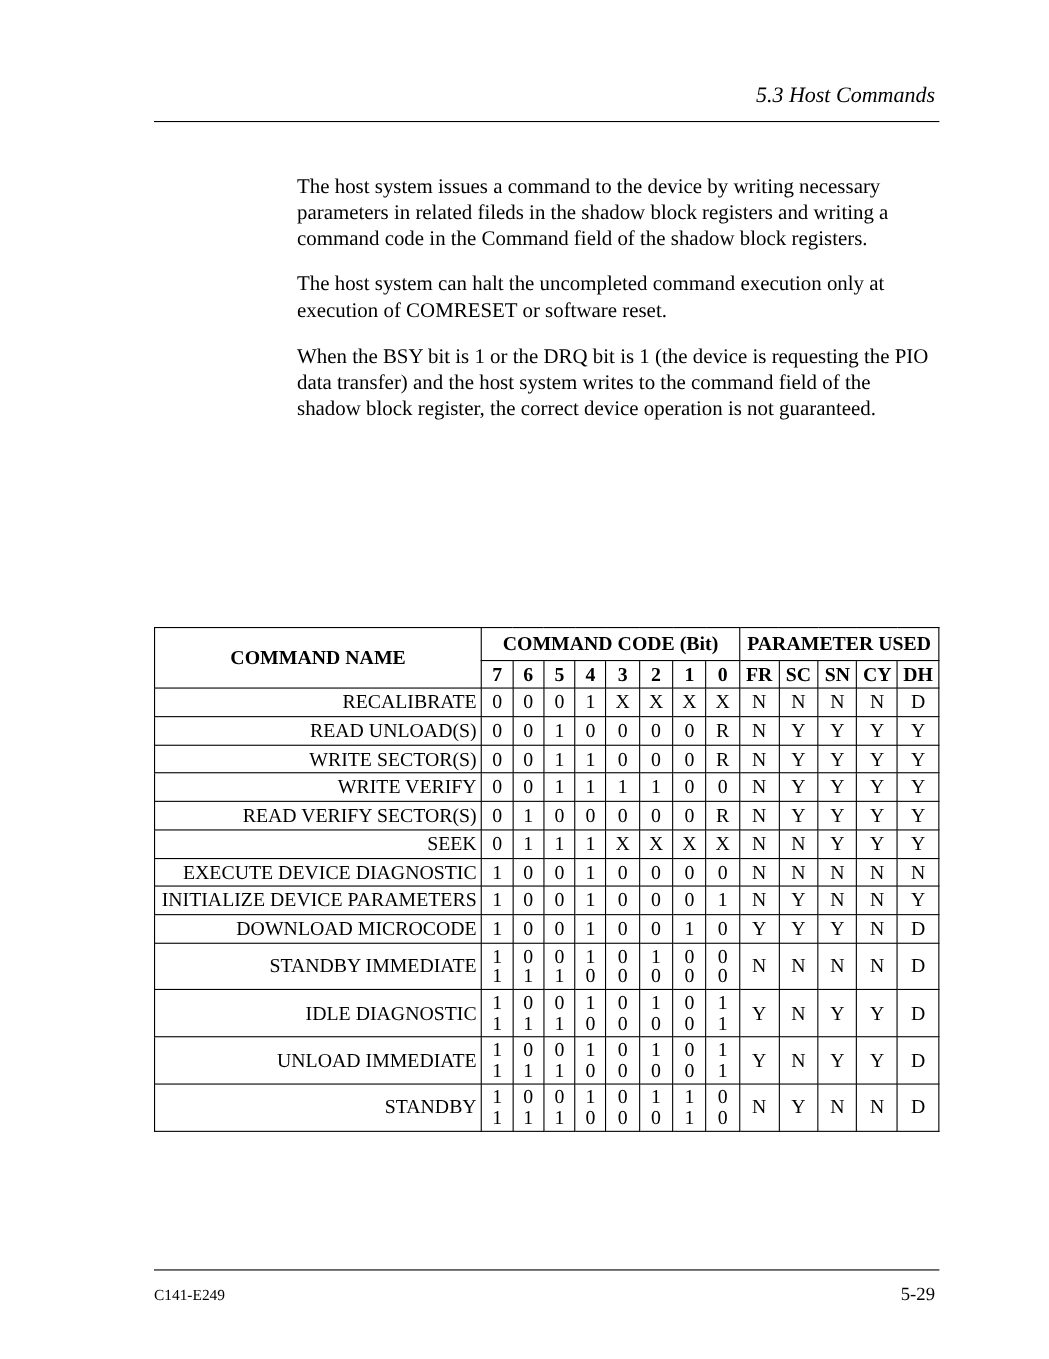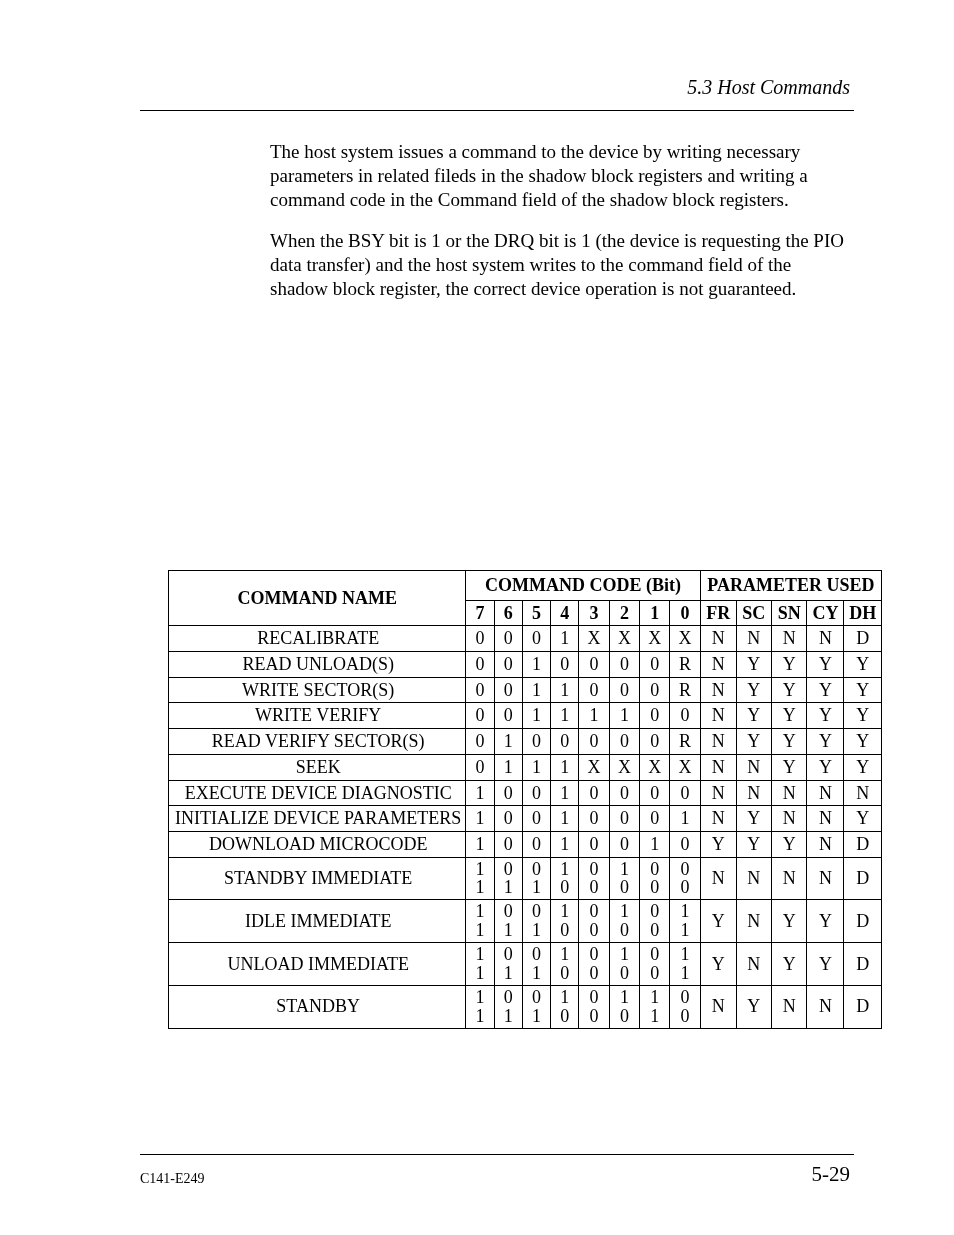--- a/index.html
+++ b/index.html
@@ -26,21 +26,21 @@
   }
   .section-header {
     position: absolute;
     top: 76px;
     right: 104px;
     font-style: italic;
     font-size: 20px;
   }
   .body {
     position: absolute;
-    top: 140px;
+    top: 158px;
     left: 270px;
     right: 104px;
     font-size: 19px;
     line-height: 1.25;
   }
   .body p {
     margin: 0 0 18px 0;
     text-align: left;
   }
   .table-intro {
@@ -48,31 +48,30 @@
   }
 
   .cmd-table {
     position: absolute;
     left: 140px;
     right: 100px;
     top: 570px;
     border-collapse: collapse;
     font-size: 18px;
     width: 714px;
-    margin-left: 28px;
   }
   .cmd-table th, .cmd-table td {
     border: 1px solid #000;
     padding: 2px 4px;
     text-align: center;
     vertical-align: middle;
     line-height: 1.15;
   }
   .cmd-table .name-cell {
-    text-align: center;
+    text-align: right;
     padding-left: 6px;
     white-space: nowrap;
   }
   .cmd-table .hdr-name {
     padding: 4px 6px;
   }
   .cmd-table .group-hdr {
     padding: 4px 4px;
   }
   .cmd-table .bit-col {
@@ -99,33 +98,34 @@
   .footer-left {
     position: absolute;
     bottom: 48px;
     left: 140px;
     font-size: 14px;
   }
   .footer-right {
     position: absolute;
     bottom: 48px;
     right: 104px;
-    font-size: 21px;
+    font-size: 17px;
   }
 </style>
 </head>
 <body>
 
 <div class="page">
 
   <div class="section-header">5.3  Host Commands</div>
   <div class="header-rule"></div>
 
   <div class="body">
     <p>The host system issues a command to the device by writing necessary parameters in related fileds in the shadow block registers and writing a command code in the Command field of the shadow block registers.</p>
+    <p>The host system can halt the uncompleted command execution only at execution of COMRESET or software reset.</p>
     <p>When the BSY bit is 1 or the DRQ bit is 1 (the device is requesting the PIO data transfer) and the host system writes to the command field of the shadow block register, the correct device operation is not guaranteed.</p>
   </div>
 
   <table class="cmd-table">
     <thead>
       <tr>
         <th rowspan="2" class="hdr-name">COMMAND NAME</th>
         <th colspan="8" class="group-hdr">COMMAND CODE (Bit)</th>
         <th colspan="5" class="group-hdr">PARAMETER USED</th>
       </tr>
@@ -340,21 +340,21 @@
               <span>0</span>
             </div>
           </td>
           <td class="param-col">N</td>
           <td class="param-col">N</td>
           <td class="param-col">N</td>
           <td class="param-col">N</td>
           <td class="param-col">D</td>
         </tr>
         <tr>
-          <td class="name-cell">IDLE IMMEDIATE</td>
+          <td class="name-cell">IDLE DIAGNOSTIC</td>
           <td class="bit-col">
             <div class="stack">
               <span>1</span>
               <span>1</span>
             </div>
           </td>
           <td class="bit-col">
             <div class="stack">
               <span>0</span>
               <span>1</span>

